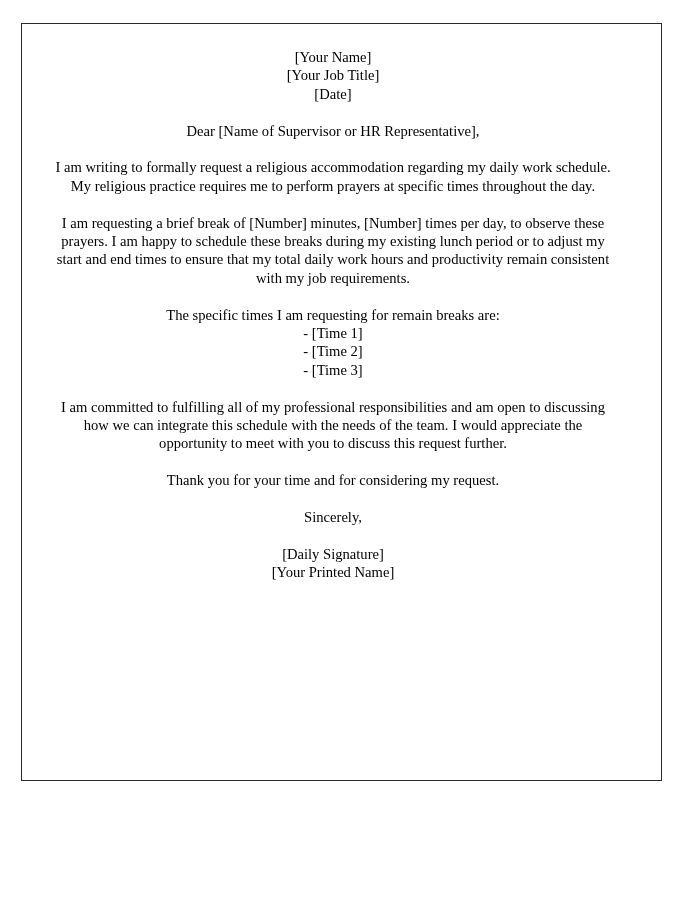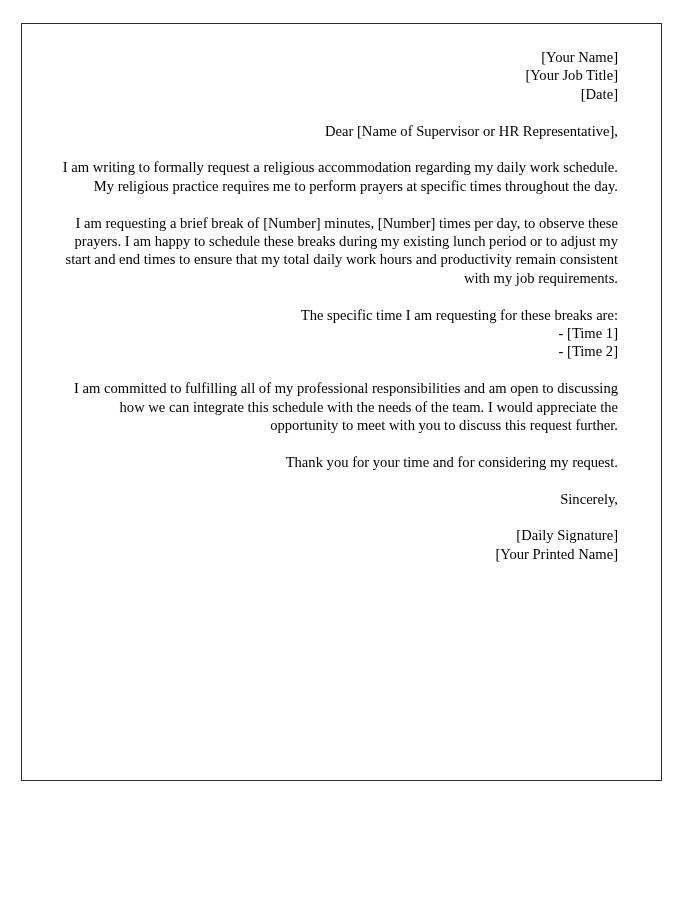--- a/index.html
+++ b/index.html
@@ -26,21 +26,21 @@
   }
   .letter-body {
     position: absolute;
     left: 26px;
     top: 24px;
     width: 570px;
   }
   .block {
     font-size: 14.6px;
     line-height: 18.4px;
-    text-align: right;
+    text-align: center;
     white-space: normal;
   }
   .block + .block {
     margin-top: 18.4px;
   }
   .line {
     display: block;
   }
   .para {
     margin: 0;
@@ -64,23 +64,24 @@
 
     <div class="block">
       <span class="line">Dear [Name of Supervisor or HR Representative],</span>
     </div>
 
     <p class="block para">I am writing to formally request a religious accommodation regarding my daily work schedule. My religious practice requires me to perform prayers at specific times throughout the day.</p>
 
     <p class="block para">I am requesting a brief break of [Number] minutes, [Number] times per day, to observe these prayers. I am happy to schedule these breaks during my existing lunch period or to adjust my start and end times to ensure that my total daily work hours and productivity remain consistent with my job requirements.</p>
 
     <div class="block">
-      <span class="list-line">The specific time I am requesting for these breaks are:</span>
+      <span class="list-line">The specific times I am requesting for remain breaks are:</span>
       <span class="list-line">- [Time 1]</span>
       <span class="list-line">- [Time 2]</span>
+      <span class="list-line">- [Time 3]</span>
     </div>
 
     <p class="block para">I am committed to fulfilling all of my professional responsibilities and am open to discussing how we can integrate this schedule with the needs of the team. I would appreciate the opportunity to meet with you to discuss this request further.</p>
 
     <p class="block para">Thank you for your time and for considering my request.</p>
 
     <div class="block">
       <span class="line">Sincerely,</span>
     </div>
 

